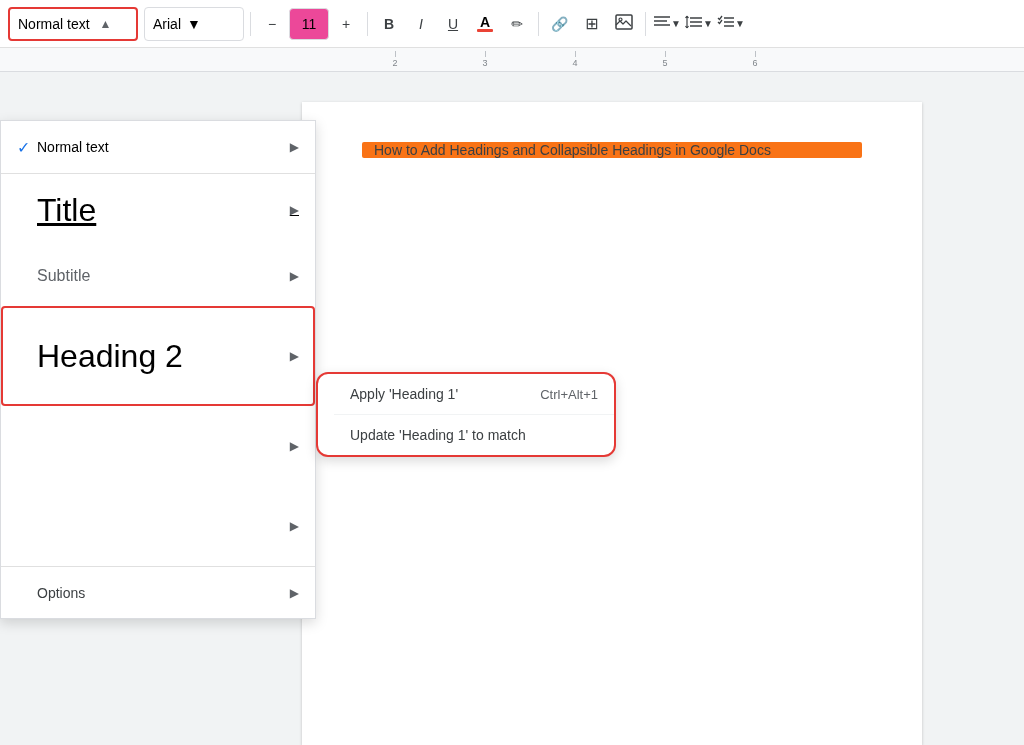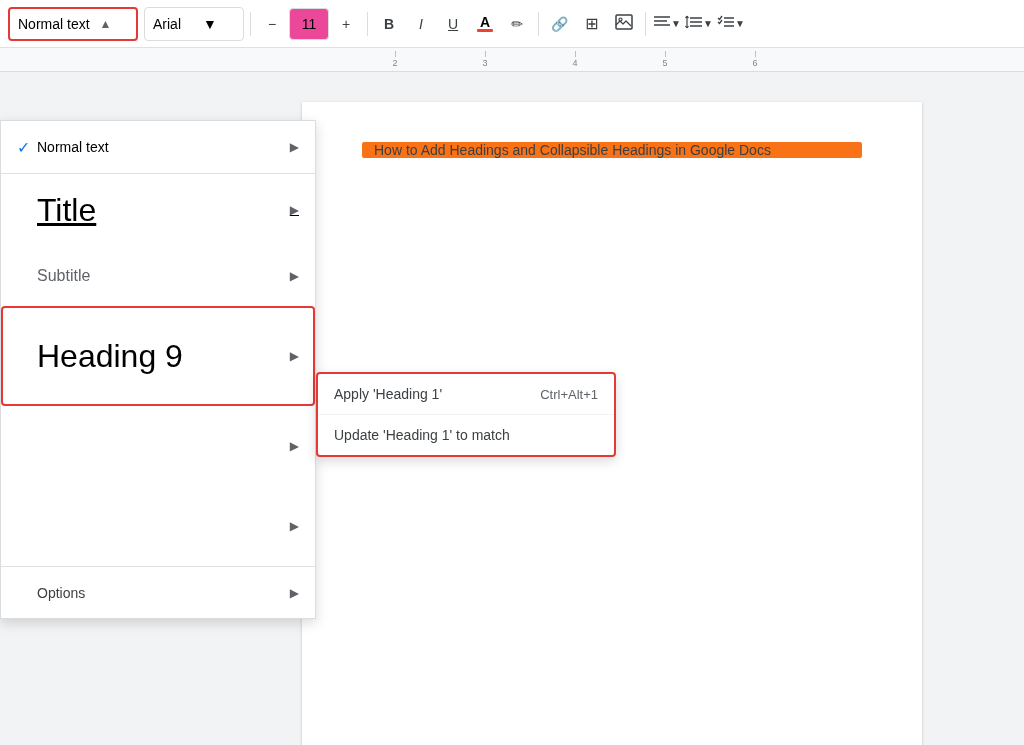--- a/index.html
+++ b/index.html
@@ -41,21 +41,21 @@
       display: flex;
       align-items: center;
       border: 1px solid #dadce0;
       border-radius: 4px;
       padding: 4px 8px;
       background: #fff;
       cursor: pointer;
       min-width: 100px;
       height: 34px;
       font-size: 14px;
-      gap: 22px;
+      gap: 6px;
       margin-left: 4px;
     }
 
     .toolbar-divider {
       width: 1px;
       height: 24px;
       background: #dadce0;
       margin: 0 4px;
     }
 
@@ -261,24 +261,25 @@
     .menu-item-text { flex: 1; }
 
     
     .submenu {
       position: absolute;
       left: 316px;
       top: 300px;
       background: #fff;
       border: 1px solid #dadce0;
       box-shadow: 0 4px 12px rgba(0,0,0,0.15);
-      border-radius: 4px;
+      border-radius: 12px;
       width: 300px;
       border: 2px solid #e53935;
       z-index: 101;
+      padding-left: 16px;
     }
 
     .submenu-item {
       display: flex;
       align-items: center;
       justify-content: space-between;
       padding: 12px 16px;
       cursor: pointer;
       font-size: 14px;
       color: #3c4043;
@@ -442,21 +443,21 @@
     </div>
 
     <div class="style-menu-item menu-item-subtitle">
       <span class="check-mark"></span>
       <span class="menu-item-text">Subtitle</span>
       <span class="arrow-right">▶</span>
     </div>
 
     <div class="style-menu-item menu-item-h1">
       <span class="check-mark"></span>
-      <span class="menu-item-text">Heading 9</span>
+      <span class="menu-item-text">Heading 2</span>
       <span class="arrow-right">▶</span>
     </div>
 
     <div class="style-menu-item menu-item-h2">
       <span class="check-mark"></span>
       <span class="arrow-right">▶</span>
     </div>
 
     <div class="style-menu-item menu-item-h3">
       <span class="check-mark"></span>

